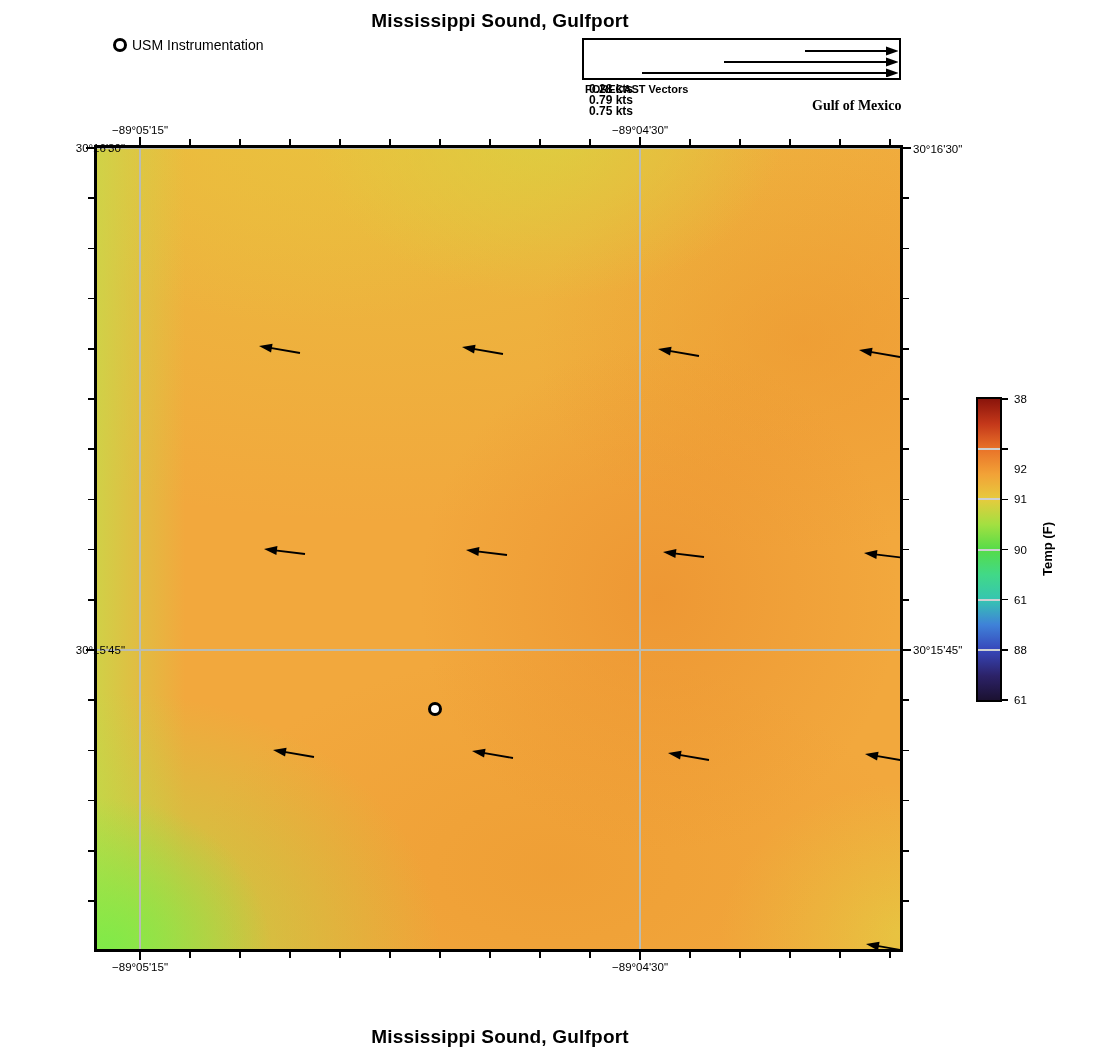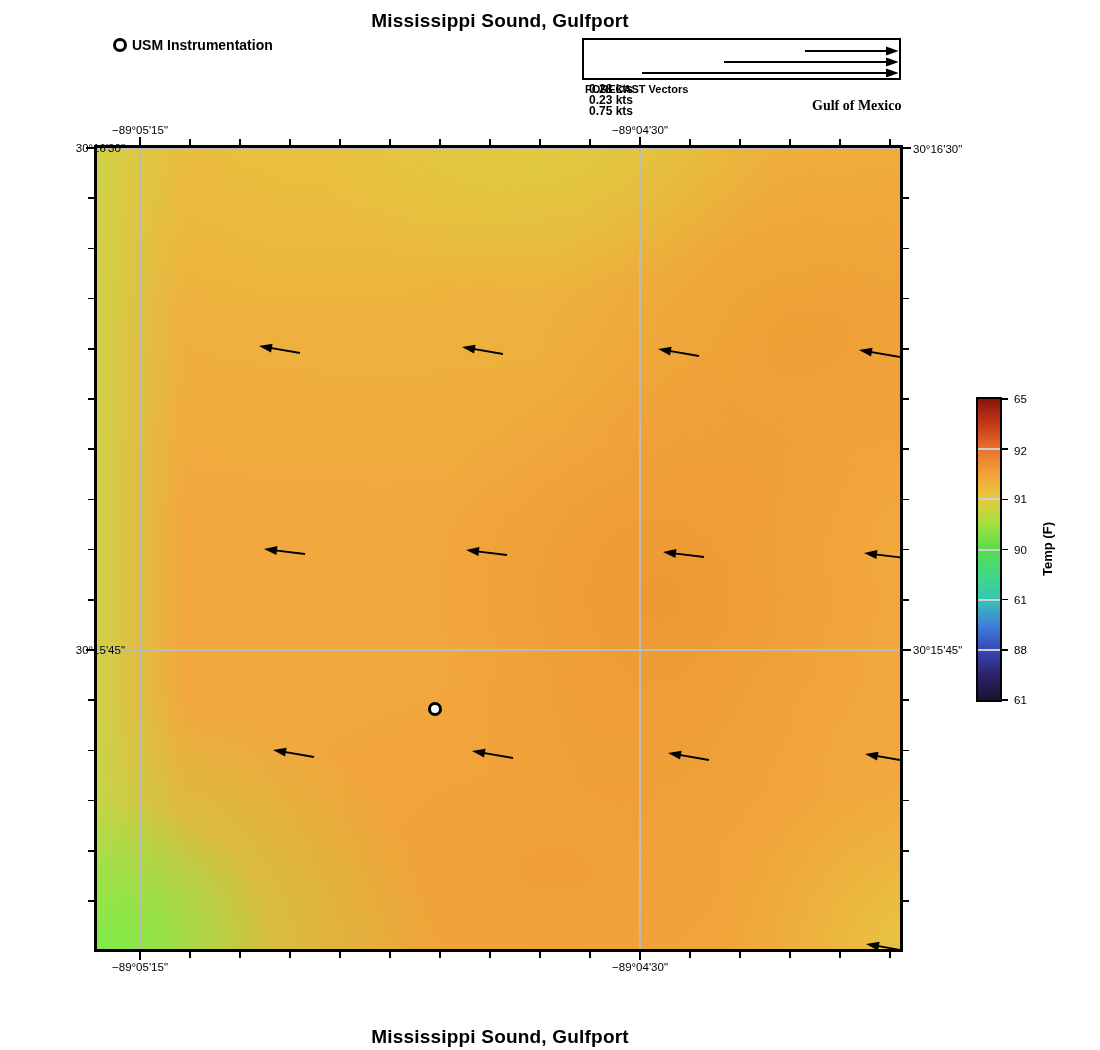--- a/index.html
+++ b/index.html
@@ -16,21 +16,21 @@
     font-family:"Liberation Serif",serif;font-weight:bold;font-size:19px;
     white-space:nowrap;transform:translateX(-50%);
   }
   .gulf{
     font-family:"Liberation Serif",serif;font-weight:bold;font-size:14px;white-space:nowrap;
   }
   .usm-legend{display:flex;align-items:center;gap:5px;}
   .usm-circle,.station-circle{
     width:8px;height:8px;border-radius:50%;background:#fff;border:3px solid #000;
   }
-  .usm-label{font-weight:bold;font-size:14px;white-space:nowrap;}
+  .usm-label{font-weight:normal;font-size:14px;white-space:nowrap;}
   .vec-box{
     border:2.5px solid #000;background:#fff;box-sizing:border-box;
   }
   .vec-label{position:absolute;left:5px;font-weight:bold;font-size:12px;line-height:11px;white-space:nowrap;}
   .currents-caption{font-weight:bold;font-size:11px;white-space:nowrap;}
   .map-frame{
     border:3px solid #000;box-sizing:content-box;overflow:hidden;
   }
   .map-surface{
     position:absolute;inset:0;
@@ -68,21 +68,21 @@
   <div class="abs gulf" style="left:812px;top:98px;">Gulf of Mexico</div>
   <div class="abs title" style="left:500px;top:1026px;">Mississippi Sound, Gulfport</div>
 
   <div class="abs usm-legend" style="left:113px;top:37px;">
     <span class="usm-circle"></span>
     <span class="usm-label">USM Instrumentation</span>
   </div>
 
   <div class="abs vec-box" id="vec-box" style="left:582px;top:38px;width:319px;height:42px;">
     <span class="vec-label" style="top:44px;">0.28 kts</span>
-    <span class="vec-label" style="top:55px;">0.23 kts</span>
+    <span class="vec-label" style="top:55px;">0.79 kts</span>
     <span class="vec-label" style="top:66px;">0.75 kts</span>
     <svg id="legend-arrows" style="left:0;top:0;" width="314" height="37">
         <line x1="221" y1="11" x2="308" y2="11" stroke="#000" stroke-width="1.8"></line>
         <polygon points="315,11 302,15.5 302,6.5" fill="#000"></polygon>
         <line x1="140" y1="22" x2="308" y2="22" stroke="#000" stroke-width="1.8"></line>
         <polygon points="315,22 302,26.5 302,17.5" fill="#000"></polygon>
         <line x1="58" y1="33" x2="308" y2="33" stroke="#000" stroke-width="1.8"></line>
         <polygon points="315,33 302,37.5 302,28.5" fill="#000"></polygon>
       </svg>
   </div>
@@ -214,22 +214,22 @@
     <div class="cb-grad" id="cb-grad" style="background: linear-gradient(to top, rgb(27, 17, 49) 0%, rgb(44, 34, 104) 8%, rgb(55, 71, 187) 16.7%, rgb(63, 130, 216) 25%, rgb(54, 197, 177) 33.3%, rgb(65, 217, 135) 41.7%, rgb(86, 220, 72) 50%, rgb(163, 224, 65) 58.3%, rgb(230, 203, 61) 66.7%, rgb(242, 162, 55) 75%, rgb(233, 115, 41) 83.3%, rgb(196, 56, 26) 91.7%, rgb(138, 20, 11) 100%);"></div>
     <div id="cb-lines">
         <div class="gridline" style="left: 0px; top: 49.1667px; width: 22px; height: 2px; background: rgb(205, 208, 210);"></div>
         <div class="gridline" style="left: 0px; top: 99.3333px; width: 22px; height: 2px; background: rgb(205, 208, 210);"></div>
         <div class="gridline" style="left: 0px; top: 149.5px; width: 22px; height: 2px; background: rgb(205, 208, 210);"></div>
         <div class="gridline" style="left: 0px; top: 199.667px; width: 22px; height: 2px; background: rgb(205, 208, 210);"></div>
         <div class="gridline" style="left: 0px; top: 249.833px; width: 22px; height: 2px; background: rgb(205, 208, 210);"></div>
       </div>
   </div>
   <div id="cb-ticks">
-      <span class="cb-num" style="left: 1014px; top: 399px;">65</span>
-      <span class="cb-num" style="left: 1014px; top: 451px;">92</span>
+      <span class="cb-num" style="left: 1014px; top: 399px;">38</span>
+      <span class="cb-num" style="left: 1014px; top: 469px;">92</span>
       <span class="cb-num" style="left: 1014px; top: 499.333px;">91</span>
       <span class="cb-num" style="left: 1014px; top: 549.5px;">90</span>
       <span class="cb-num" style="left: 1014px; top: 599.667px;">61</span>
       <span class="cb-num" style="left: 1014px; top: 649.833px;">88</span>
       <span class="cb-num" style="left: 1014px; top: 700px;">61</span>
     </div>
   <div class="abs cb-axis-label" style="left:1047px;top:549px;">Temp (F)</div>
 
 </div>
 

